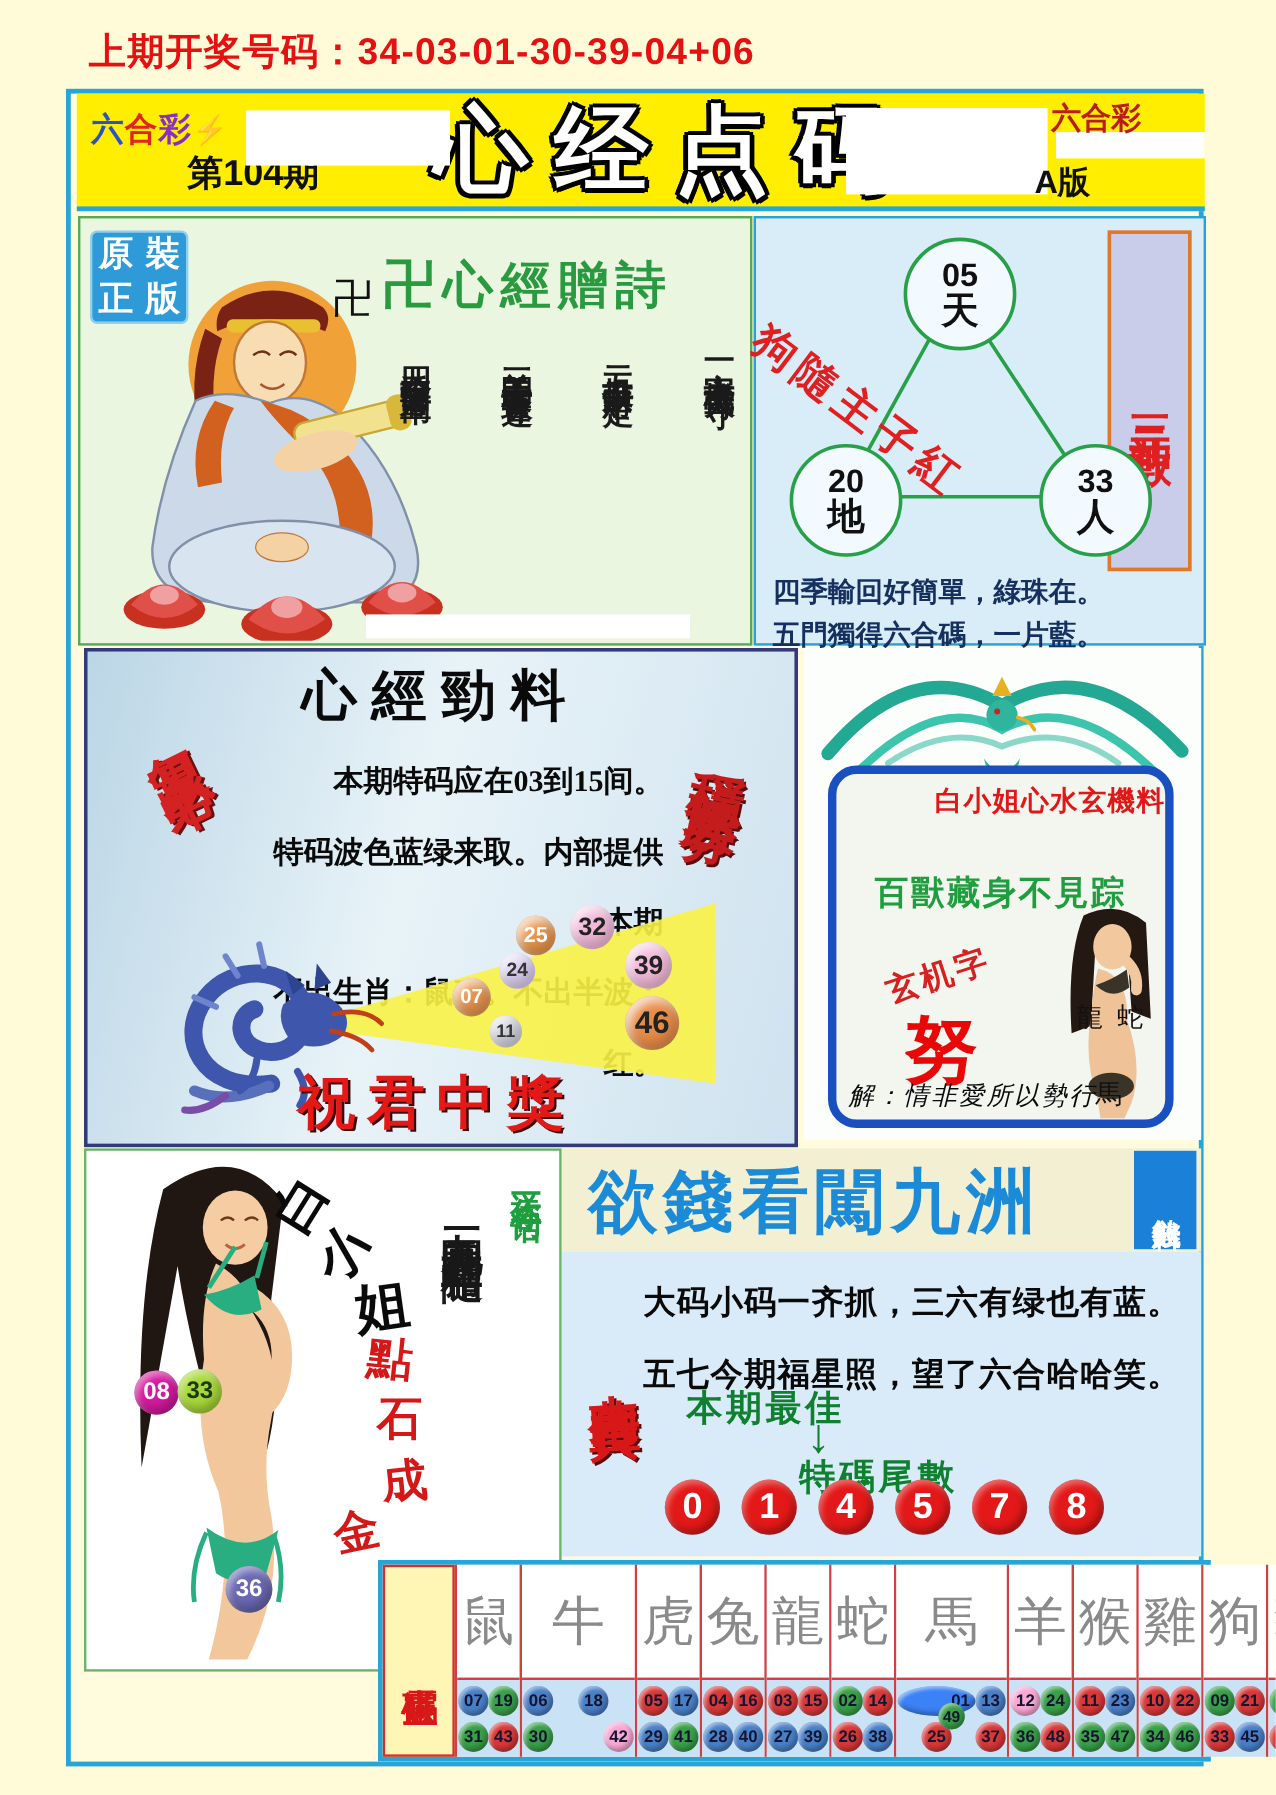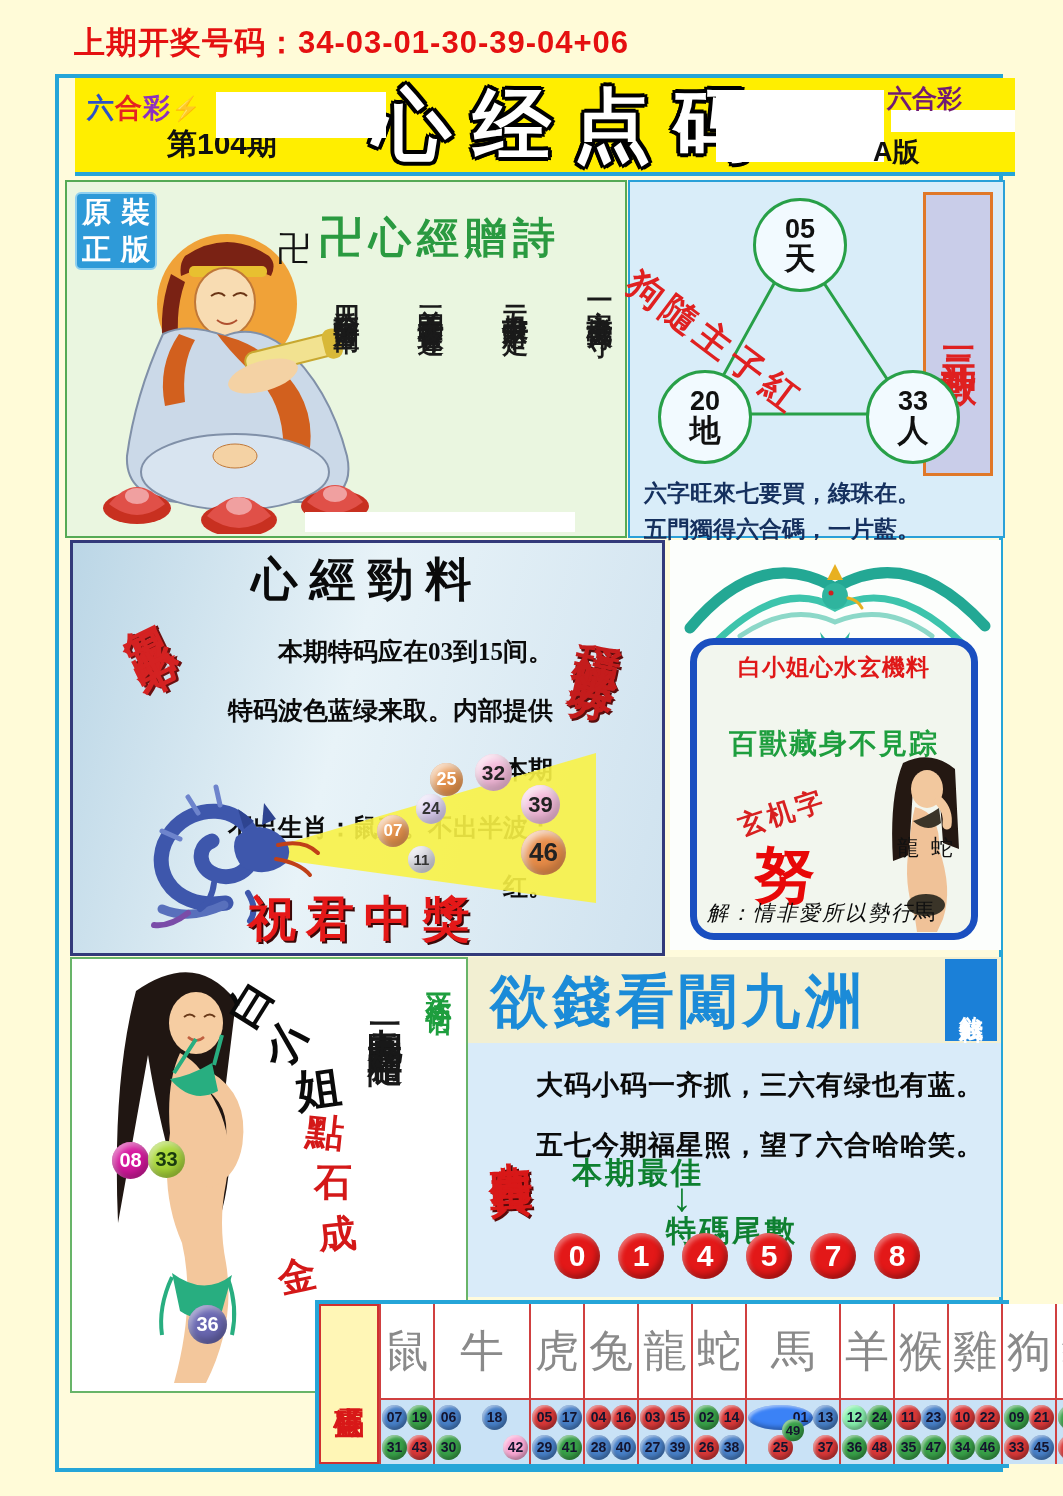--- a/index.html
+++ b/index.html
@@ -4,27 +4,27 @@
 <style>
   html,body{margin:0;padding:0;}
   body{width:1063px;height:1496px;background:#FFFBD8;font-family:"Liberation Sans",sans-serif;position:relative;overflow:hidden;}
   .abs{position:absolute;}
   .v{writing-mode:vertical-rl;text-orientation:upright;}
   .brush{font-family:"Liberation Serif",serif;}
   .patch{position:absolute;background:#FFFFFF;z-index:6;}
   
   #prev-draw{left:74px;top:22px;font-size:31px;font-weight:bold;color:#E51010;letter-spacing:1px;}
   #frame{left:55px;top:74px;width:940px;height:1390px;border:4px solid #25A5D8;background:#FFFBDC;}
-  #masthead{left:16px;top:0;width:940px;height:94px;background:#FFEE00;border-bottom:4px solid #25A5D8;z-index:2;}
+  #masthead{left:5px;top:0;width:940px;height:94px;background:#FFEE00;border-bottom:4px solid #25A5D8;z-index:2;}
   #logo{left:12px;top:12px;font-size:27px;font-weight:bold;letter-spacing:1px;}
   #logo .lightning{color:#19A028;font-size:24px;}
   #issue{left:92px;top:46px;font-size:30px;font-weight:bold;color:#101010;}
   #main-title{left:298px;top:-4px;font-size:78px;font-weight:bold;color:#FFFFFF;letter-spacing:22px;
     text-shadow:-3px -3px 0 #000,3px -3px 0 #000,-3px 3px 0 #000,3px 3px 0 #000,4px 0 0 #000,-4px 0 0 #000,0 4px 0 #000,0 -4px 0 #000;z-index:2;}
-  #brand-right{left:812px;top:4px;font-size:25px;font-weight:bold;color:#701a75;z-index:7;}
+  #brand-right{left:812px;top:4px;font-size:25px;font-weight:bold;color:#b91c1c;z-index:7;}
   #edition{left:798px;top:56px;font-size:27px;font-weight:bold;color:#101010;z-index:7;}
   
   #poem-sec{left:6px;top:102px;width:558px;height:354px;background:#EAF6E0;border:2px solid #55AA55;}
   #orig-badge{left:8px;top:10px;width:78px;height:74px;background:#2E9AD8;border:2px solid #8FD0F0;border-radius:6px;
      color:#fff;font-size:29px;font-weight:bold;display:grid;grid-template-columns:1fr 1fr;place-items:center;line-height:1;}
   #buddha{left:0;top:22px;}
   #swastika-black{left:210px;top:44px;font-size:34px;color:#111;}
   #poem-title{left:252px;top:26px;font-size:42px;font-weight:bold;color:#2A9A40;letter-spacing:6px;}
   #poem-title .sw{font-size:44px;}
   #poem-cols{left:262px;top:104px;width:288px;height:240px;display:flex;flex-direction:row-reverse;justify-content:space-between;}
@@ -48,21 +48,21 @@
   #jin-lines{left:140px;top:80px;width:340px;font-size:25px;font-weight:bold;color:#0A0A0A;line-height:2.35;font-family:"Liberation Serif",serif;text-align:right;}
   #dragon{left:55px;top:200px;}
   .jball{position:absolute;border-radius:50%;display:flex;align-items:center;justify-content:center;font-weight:bold;
      box-shadow:inset -4px -6px 10px rgba(0,0,0,.22),inset 4px 5px 8px rgba(255,255,255,.75);z-index:3;}
   #jin-wish{left:175px;top:344px;font-size:48px;font-weight:bold;color:#E51818;letter-spacing:10px;font-family:"Liberation Serif",serif;
      text-shadow:2px 2px 0 #3A0808;}
   
   #bai-sec{left:611px;top:462px;width:331px;height:410px;background:#FCFEFC;}
   #phoenix{left:0;top:-4px;}
   #bai-frame{left:20px;top:98px;width:274px;height:288px;border:7px solid #1A4FC0;border-radius:24px;background:#F2F6EE;overflow:hidden;z-index:2;}
-  #bai-title{left:0;top:7px;width:100%;text-align:center;font-size:23px;font-weight:bold;color:#E01818;letter-spacing:1px;}
+  #bai-title{left:0;top:7px;width:100%;text-align:right;font-size:23px;font-weight:bold;color:#E01818;letter-spacing:1px;}
   .bai-green{left:0;width:100%;text-align:center;font-size:28px;font-weight:bold;color:#1E9E3E;letter-spacing:2px;}
   #bai-hint-label{left:40px;top:150px;font-size:27px;font-weight:bold;color:#D82020;letter-spacing:3px;transform:rotate(-18deg);}
   #bai-hint-char{left:56px;top:188px;font-size:62px;font-weight:bold;color:#E80808;font-family:"Liberation Serif",serif;}
   #bai-photo{left:176px;top:112px;}
   .photo-word{position:absolute;font-size:22px;color:#111;font-family:"Liberation Serif",serif;letter-spacing:12px;z-index:3;}
   #bai-solution{left:10px;top:254px;font-size:21px;font-style:italic;color:#0A0A0A;font-family:"Liberation Serif",serif;letter-spacing:2px;z-index:3;}
   
   #lady-sec{left:11px;top:879px;width:394px;height:432px;border:2px solid #68B468;background:#FFFFFF;z-index:1;}
   .lady-char{position:absolute;font-weight:bold;color:#0A0A0A;font-family:"Liberation Serif",serif;font-size:45px;}
   .red-char{position:absolute;font-weight:bold;color:#D41818;font-family:"Liberation Serif",serif;font-size:38px;}
@@ -187,21 +187,21 @@
       <span class="num">20</span>
       <span class="char">地</span>
     </div>
     <div class="tri-node" style="left:236px;top:188px;">
       <span class="num">33</span>
       <span class="char">人</span>
     </div>
     <div class="abs brush" id="tri-overlay">狗隨主子紅</div>
     <div class="abs v brush" id="tri-label">三元神數</div>
     <div class="abs" id="tri-lines">
-      <div>六字旺來七要買，綠珠在。</div>
+      <div>四季輸回好簡單，綠珠在。</div>
       <div>五門獨得六合碼，一片藍。</div>
     </div>
   </section>
 
   <section class="abs" id="jin-sec">
     <div class="abs" id="jin-title">心經勁料</div>
     <div class="abs v" id="jin-left">复跟必中</div>
     <div class="abs v" id="jin-right">穩操勝券</div>
     <div class="abs" id="jin-lines">
       <div>本期特码应在03到15间。</div>
@@ -389,21 +389,21 @@
             <span class="zball" style="background-color: rgb(72, 128, 200);">13</span>
             <span class="zball" style="background-color: rgb(216, 56, 56);">25</span>
             <span class="zball" style="background-color: rgb(216, 56, 56);">37</span>
             <span class="zball zextra" style="background-color: rgb(56, 160, 72);">49</span>
           </div>
         </div>
 
         <div class="zcol">
           <div class="zanimal brush">羊</div>
           <div class="znums">
-            <span class="zball" style="background-color: #86efac;">12</span>
+            <span class="zball" style="background-color: #f9a8d4;">12</span>
             <span class="zball" style="background-color: rgb(56, 160, 72);">24</span>
             <span class="zball" style="background-color: rgb(56, 160, 72);">36</span>
             <span class="zball" style="background-color: rgb(216, 56, 56);">48</span>
 
           </div>
         </div>
 
         <div class="zcol">
           <div class="zanimal brush">猴</div>
           <div class="znums">

